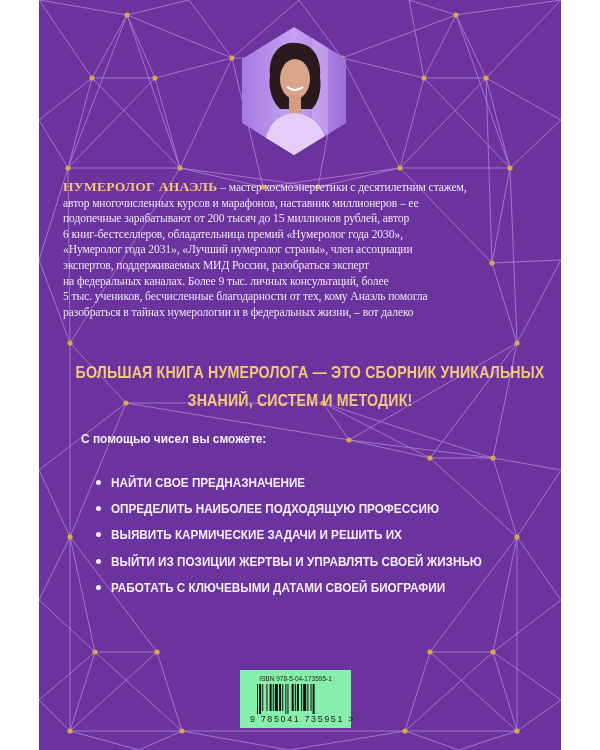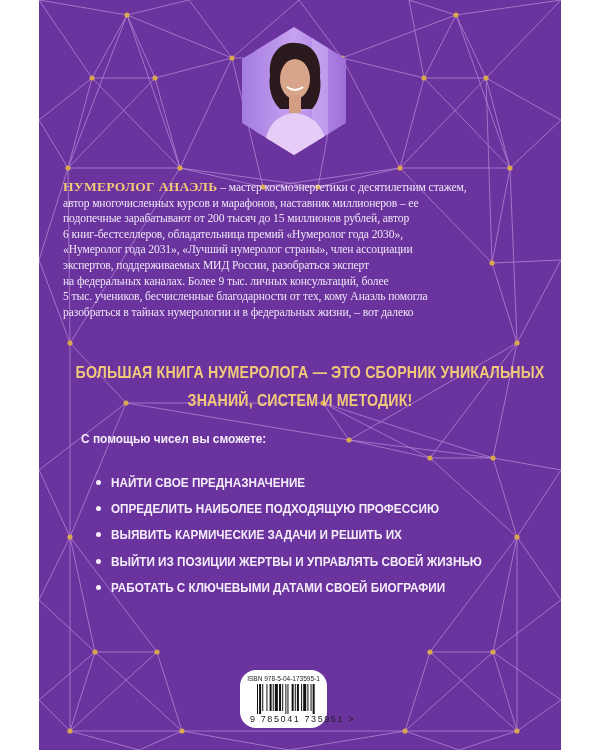--- a/index.html
+++ b/index.html
@@ -35,22 +35,22 @@
   }
   .bullets { position: absolute; left: 48px; top: 460px; margin: 9px; padding: 0; list-style: none; }
   .bullets li {
     height: 26.3px; display: flex; align-items: center;
     font-family: "Liberation Sans", sans-serif; font-weight: bold; color: #f5eefa;
     font-size: 13px; white-space: nowrap;
   }
   .bullets .dot { width: 5px; height: 5px; border-radius: 50%; background: #f5eefa; margin-right: 10px; flex: none; }
   .bullets .txt { display: inline-block; transform: scaleX(0.9); transform-origin: left center; }
   .barcode {
-    position: absolute; left: 201px; top: 670px; width: 87px; height: 58px; background: #ffffff;
-    font-family: "Liberation Sans", sans-serif; color: #222; border-radius: 16px;
+    position: absolute; left: 201px; top: 670px; width: 111px; height: 58px; background: #86efac;
+    font-family: "Liberation Sans", sans-serif; color: #222;
   }
   .barcode .isbn { position: absolute; left: 0; right: 0; top: 5px; text-align: center; font-size: 6.5px; }
   .barcode .bars { position: absolute; left: 17px; top: 14px; width: 80px; height: 30px; }
   .barcode .digits { position: absolute; left: 10px; top: 44px; font-size: 9px; letter-spacing: 1.6px; white-space: nowrap; }
 </style>
 </head>
 <body>
 
 <div class="cover">
 

